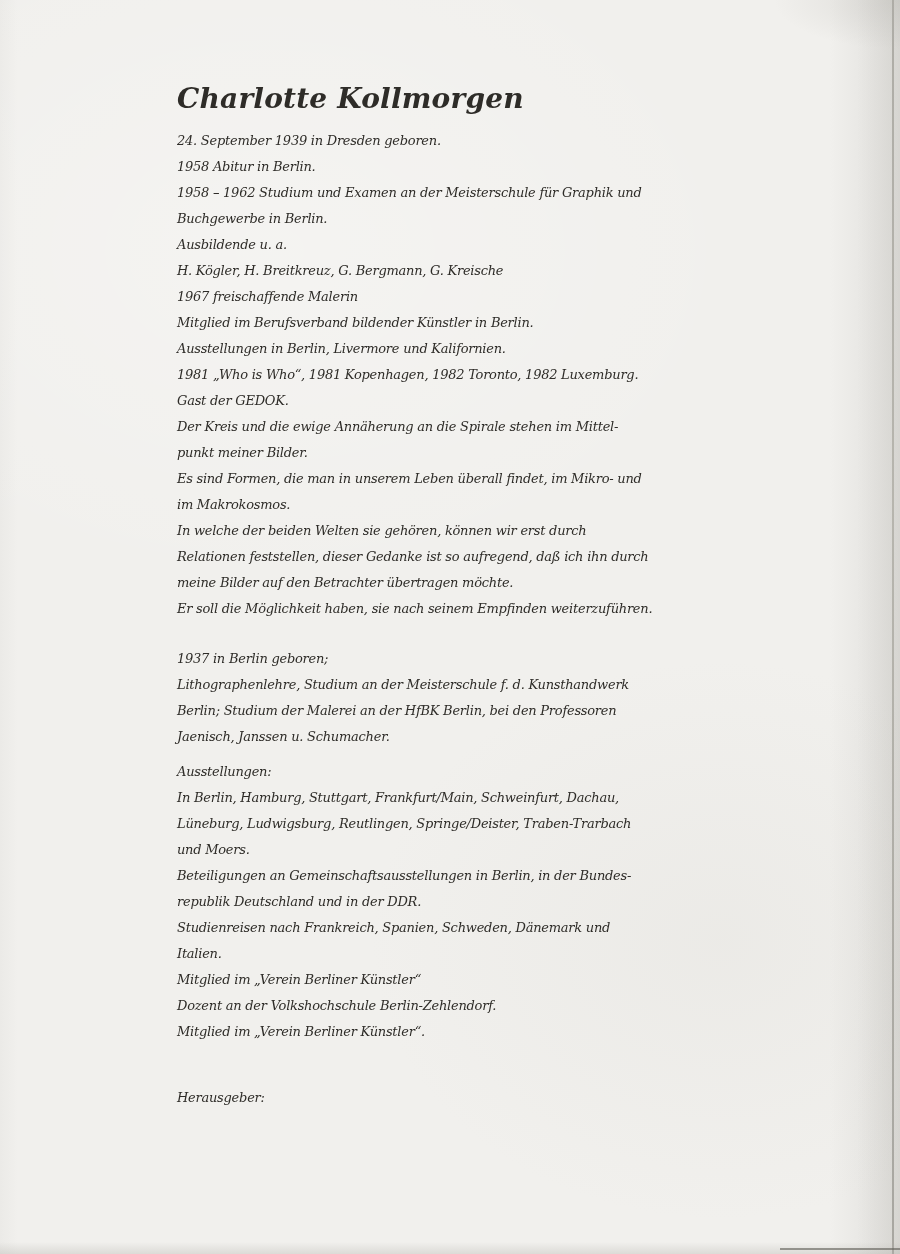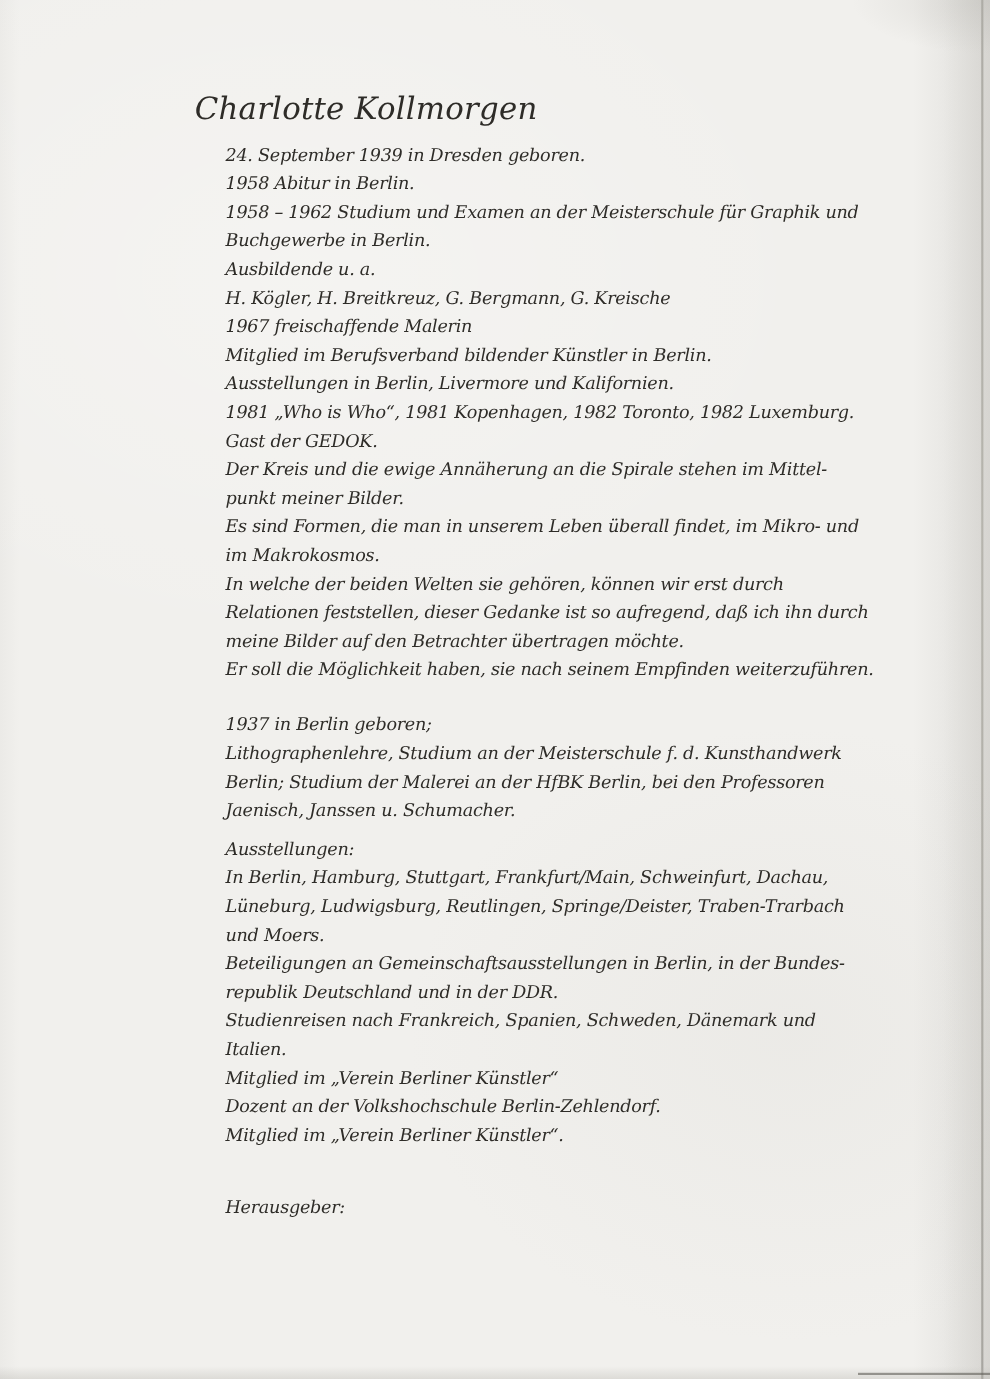--- a/index.html
+++ b/index.html
@@ -65,32 +65,31 @@
   }
 
   .content {
     position: absolute;
     left: 177px;
     top: 84px;
     width: 590px;
   }
   h1.heading {
     font-size: 28px;
-    font-weight: normal;
+    font-weight: bold;
     font-style: italic;
     letter-spacing: 0.2px;
     margin: 0 0 13px 0;
     line-height: 1.1;
   }
   .bio .line {
-    font-size: 16px;
+    font-size: 13px;
     line-height: 26px;
     white-space: nowrap;
     letter-spacing: -0.25px;
-    margin-left: 28px;
   }
   .section-2 {
     margin-top: 24px;
   }
   .para-gap {
     margin-top: 9px;
   }
   .imprint {
     margin-top: 40px;
   }

